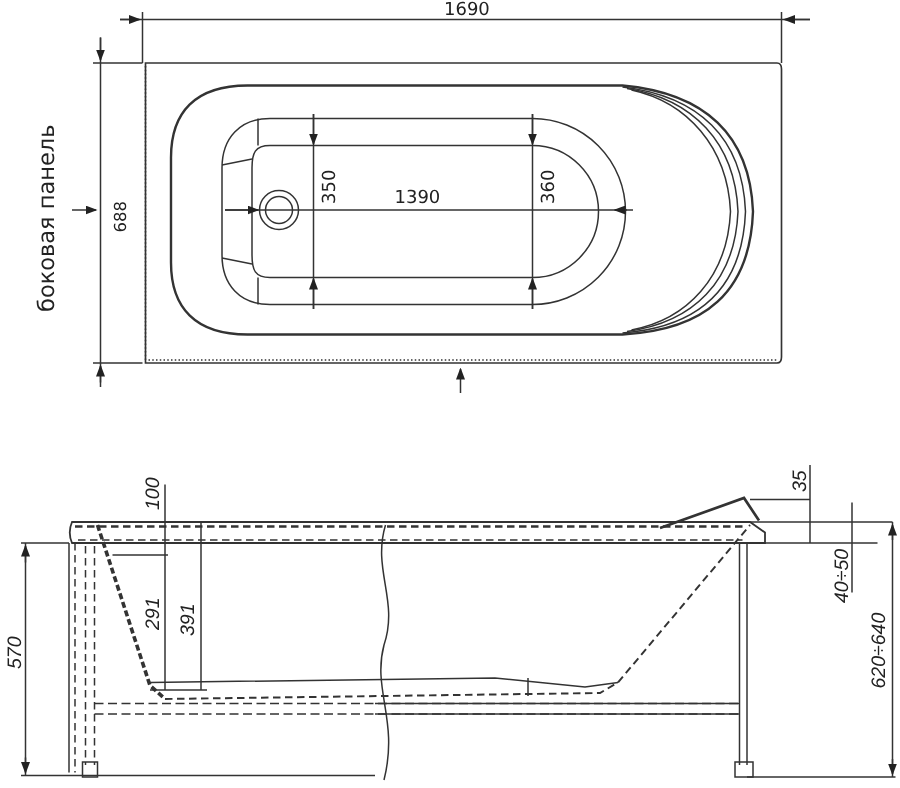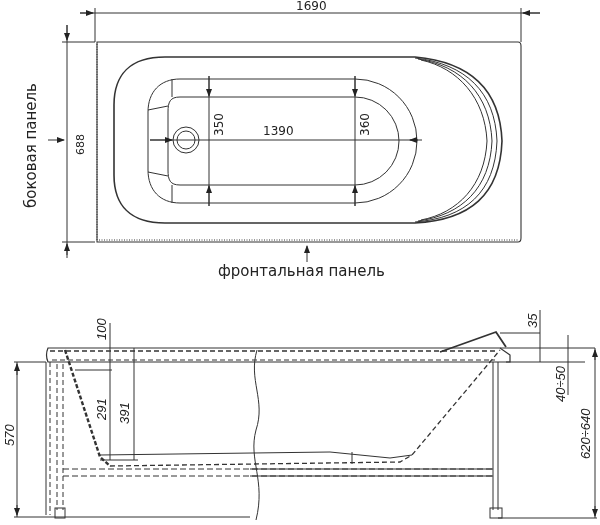--- a/index.html
+++ b/index.html
@@ -126,21 +126,20 @@
       <line x1="595" y1="348" x2="595" y2="518"></line>
       <line x1="498" y1="518" x2="597" y2="518"></line>
       <path d="M595,360 L595,350" marker-end="url(#arr)"></path>
       <path d="M595,506 L595,516" marker-end="url(#arr)"></path>
     </g>
   </svg>
 
   <div class="lbl dim" style="left:296px;top:-1px;">1690</div>
   <div class="lbl dim rot" style="left:74px;top:155px;font-size:11px;">688</div>
   <div class="lbl big rot" style="left:22px;top:208px;">боковая панель</div>
-  <div class="lbl big" style="left:218px;top:262px;">фронтальная панель</div>
   <div class="lbl dim" style="left:263px;top:124px;">1390</div>
   <div class="lbl dim rot" style="left:212px;top:136px;">350</div>
   <div class="lbl dim rot" style="left:358px;top:136px;">360</div>
 
   <div class="lbl dim-it rot" style="left:94px;top:340px;">100</div>
   <div class="lbl dim-it rot" style="left:94px;top:420px;">291</div>
   <div class="lbl dim-it rot" style="left:117px;top:424px;">391</div>
   <div class="lbl dim-it rot" style="left:2px;top:446px;">570</div>
   <div class="lbl dim-it rot" style="left:525px;top:328px;">35</div>
   <div class="lbl dim-it rot" style="left:553px;top:402px;">40÷50</div>

